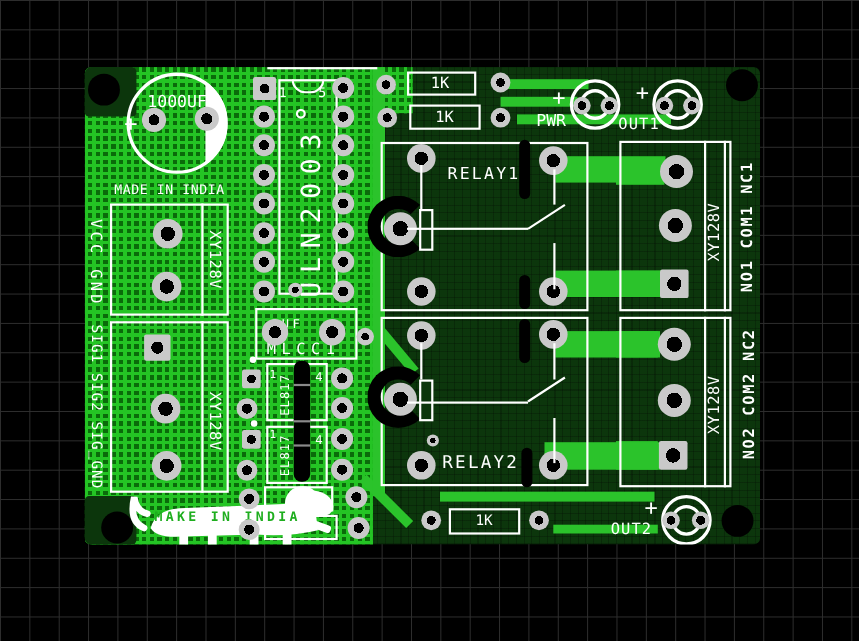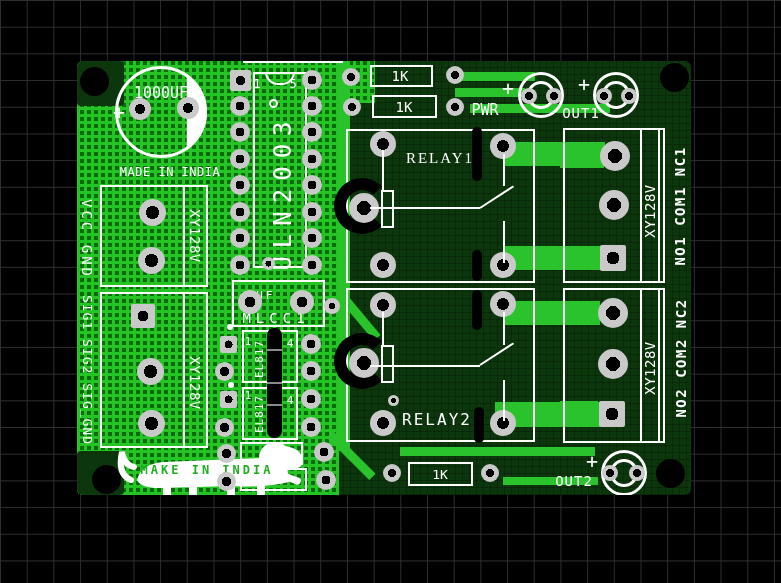--- a/index.html
+++ b/index.html
@@ -56,21 +56,21 @@
       <div class="trace" style="left: 378px; top: 11px; width: 80px; height: 9px;"></div>
       <div class="trace" style="left: 418px; top: 341px; width: 105px; height: 25px;"></div>
       <div class="trace" style="left: 428px; top: 240px; width: 95px; height: 24px;"></div>
       <div class="trace" style="left: 428px; top: 185px; width: 98px; height: 24px;"></div>
       <div class="trace" style="left: 428px; top: 81px; width: 100px; height: 24px;"></div>
       <div class="ring" style="left:38px;top:5px;width:92px;height:92px;"></div>
     <div style="position:absolute;left:38px;top:5px;width:92px;height:92px;border-radius:50%;background:#fff;clip-path:inset(0 0 0 78%);"></div>
     <div class="lbl" style="left:84px;top:32px;font-size:15px;">1000UF</div>
     <div class="lbl" style="left:42px;top:51px;font-size:20px;">+</div>
 
-    <div class="lbl" style="left:93px;top:111px;font-size:12px;letter-spacing:.5px;">MADE IN INDIA</div>
+    <div class="lbl" style="left:77px;top:111px;font-size:12px;letter-spacing:.5px;">MADE IN INDIA</div>
 
     <div class="srect" style="left:23px;top:124px;width:108px;height:102px;"></div>
     <div class="sline" style="left:106px;top:124px;width:2px;height:102px;"></div>
     <div class="lbl r90" style="left:118px;top:175px;font-size:14px;letter-spacing:.5px;">XY128V</div>
     <div class="srect" style="left:23px;top:231px;width:108px;height:156px;"></div>
     <div class="sline" style="left:106px;top:231px;width:2px;height:156px;"></div>
     <div class="lbl r90" style="left:118px;top:322px;font-size:14px;letter-spacing:.5px;">XY128V</div>
     <div class="lbl r90" style="left:10px;top:178px;font-size:14px;letter-spacing:3px;">VCC GND</div>
     <div class="lbl r90" style="left:10px;top:309px;font-size:13px;letter-spacing:1px;">SIG1 SIG2 SIG_GND</div>
 
@@ -106,21 +106,21 @@
     <div class="srect" style="left:295px;top:34px;width:65px;height:23px;"></div>
     <div class="lbl" style="left:327px;top:46px;font-size:14px;">1K</div>
     <div class="srect" style="left:163px;top:381px;width:63px;height:23px;"></div>
     <div class="lbl" style="left:194px;top:392px;font-size:13px;">1K</div>
     <div class="srect" style="left:163px;top:407px;width:67px;height:23px;"></div>
     <div class="lbl" style="left:196px;top:418px;font-size:13px;">1K</div>
     <div class="srect" style="left:331px;top:401px;width:65px;height:24px;"></div>
     <div class="lbl" style="left:363px;top:413px;font-size:13px;">1K</div>
 
     <div class="srect" style="left:269px;top:68px;width:189px;height:154px;"></div>
-    <div class="lbl" style="left:363px;top:97px;font-size:15px;letter-spacing:2px;font-family:Liberation Serif, serif;">RELAY1</div>
+    <div class="lbl" style="left:363px;top:97px;font-size:15px;letter-spacing:2px;">RELAY1</div>
     <div class="cblob" style="left:257px;top:117px;"></div>
     <div class="srect" style="left:304px;top:129px;width:13px;height:38px;background:#0c360c;"></div>
     <div class="slot" style="left:395px;top:66px;width:10px;height:54px;"></div>
     <div class="slot" style="left:395px;top:189px;width:10px;height:31px;"></div>
 
     <div class="srect" style="left:269px;top:227px;width:189px;height:154px;"></div>
     <div class="lbl" style="left:360px;top:359px;font-size:16px;letter-spacing:2px;">RELAY2</div>
     <div class="cblob" style="left:257px;top:272px;"></div>
     <div class="srect" style="left:304px;top:284px;width:13px;height:38px;background:#0c360c;"></div>
     <div class="slot" style="left:395px;top:229px;width:10px;height:40px;"></div>
@@ -134,21 +134,21 @@
 
     <div class="srect" style="left:486px;top:227px;width:102px;height:155px;"></div>
     <div class="sline" style="left:563px;top:227px;width:2px;height:155px;"></div>
     <div class="sline" style="left:581px;top:227px;width:2px;height:155px;"></div>
     <div class="lbl r270" style="left:573px;top:307px;font-size:14px;letter-spacing:.5px;">XY128V</div>
     <div class="lbl r270" style="left:604px;top:297px;font-size:14px;font-weight:bold;letter-spacing:1.5px;">NO2 COM2 NC2</div>
 
     <div class="ring" style="left:441px;top:11px;width:46px;height:46px;"></div>
     <div class="ring" style="left:450px;top:20px;width:28px;height:28px;"></div>
     <div class="lbl" style="left:431px;top:27px;font-size:20px;">+</div>
-    <div class="lbl" style="left:408px;top:49px;font-size:15px;">PWR</div>
+    <div class="lbl" style="left:424px;top:49px;font-size:15px;">PWR</div>
 
     <div class="ring" style="left:516px;top:11px;width:46px;height:46px;"></div>
     <div class="ring" style="left:525px;top:20px;width:28px;height:28px;"></div>
     <div class="lbl" style="left:507px;top:23px;font-size:20px;">+</div>
     <div class="lbl" style="left:504px;top:52px;font-size:14px;letter-spacing:1px;">OUT1</div>
 
     <div class="ring" style="left:524px;top:389px;width:46px;height:46px;"></div>
     <div class="ring" style="left:533px;top:398px;width:28px;height:28px;"></div>
     <div class="lbl" style="left:515px;top:400px;font-size:20px;">+</div>
     <div class="lbl" style="left:497px;top:420px;font-size:14px;letter-spacing:1px;">OUT2</div>

